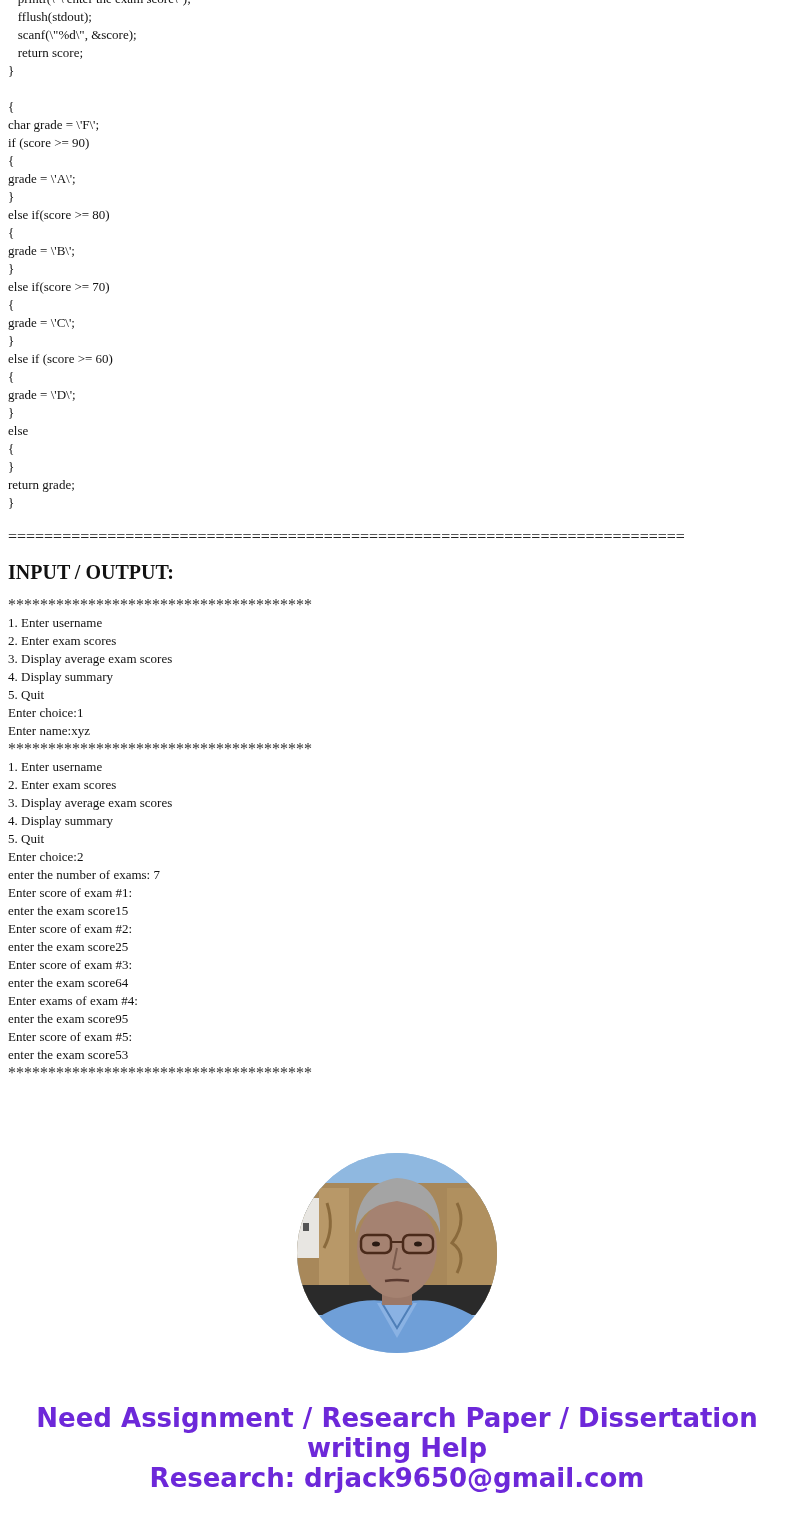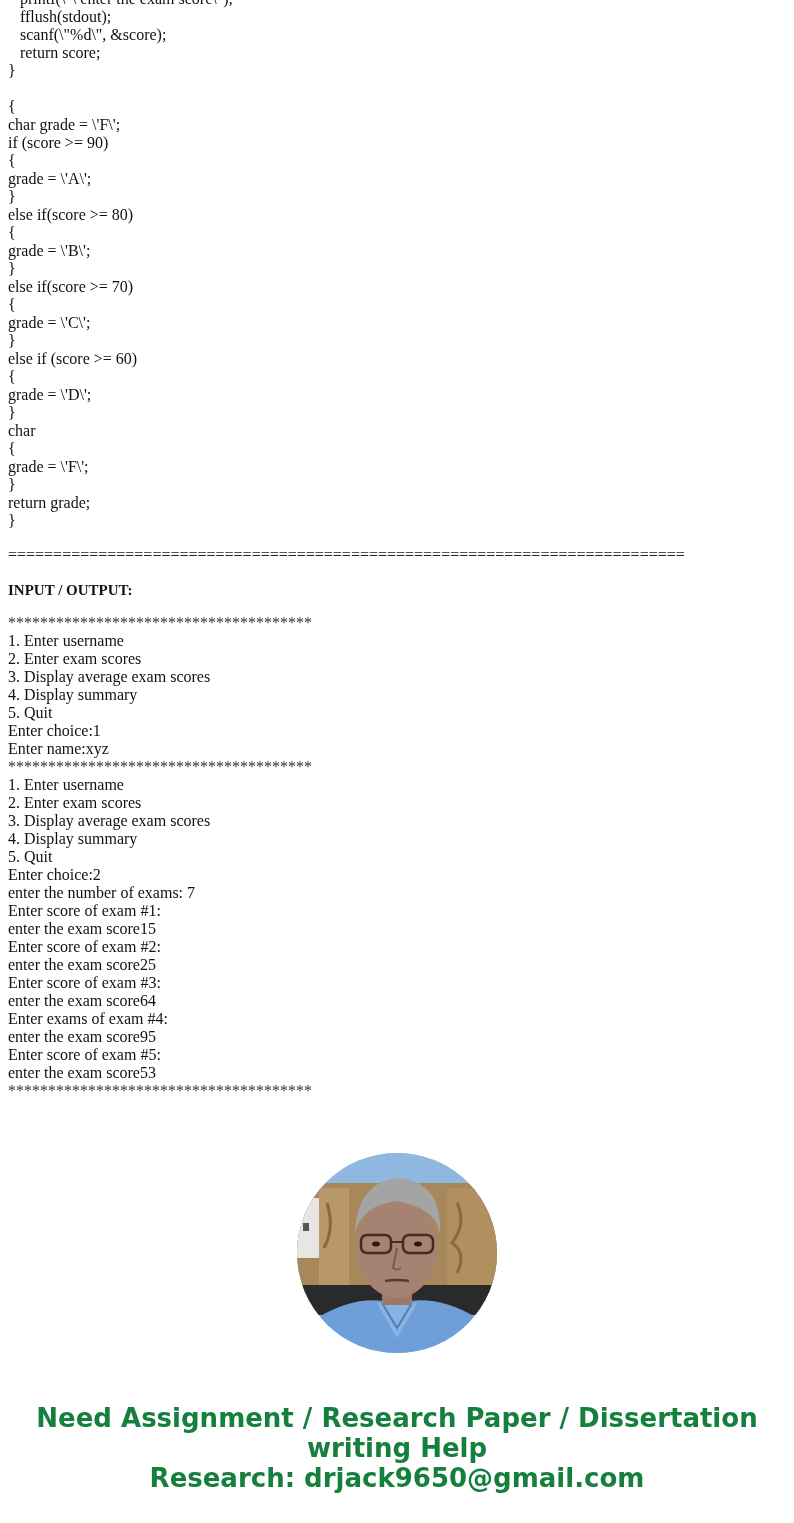--- a/index.html
+++ b/index.html
@@ -15,38 +15,38 @@
       font-family: "Liberation Serif", serif;
       color: #111111;
     }
     .page {
       position: absolute;
       left: 8px;
       top: -10px;
       width: 780px;
     }
     .line {
-      font-size: 16px;
+      font-size: 13px;
       line-height: 18px;
       height: 18px;
       white-space: pre;
     }
     .blank { height: 18px; }
     .sep-eq {
       font-size: 16px;
       line-height: 18px;
       height: 18px;
       white-space: pre;
       letter-spacing: 0px;
       color: #222;
       margin-top: 16px;
     }
     .io-heading {
       font-weight: bold;
-      font-size: 15px;
+      font-size: 20px;
       line-height: 18px;
       margin-top: 17px;
       margin-bottom: 15px;
     }
     .stars {
       font-size: 16px;
       line-height: 18px;
       height: 18px;
       white-space: pre;
       color: #333;
@@ -65,21 +65,21 @@
     .footer {
       position: absolute;
       left: 0;
       top: 1403px;
       width: 794px;
       text-align: center;
       font-family: "DejaVu Sans", sans-serif;
       font-weight: bold;
       font-size: 26px;
       line-height: 30px;
-      color: #15803d;
+      color: #6d28d9;
     }
   </style>
 </head>
 <body>
 
 <div class="page">
 
   <div>
     <div class="line">   printf(\"\ enter the exam score\");</div>
     <div class="line">   fflush(stdout);</div>
@@ -102,23 +102,22 @@
     <div class="line">grade = \'B\';</div>
     <div class="line">}</div>
     <div class="line">else if(score &gt;= 70)</div>
     <div class="line">{</div>
     <div class="line">grade = \'C\';</div>
     <div class="line">}</div>
     <div class="line">else if (score &gt;= 60)</div>
     <div class="line">{</div>
     <div class="line">grade = \'D\';</div>
     <div class="line">}</div>
-    <div class="line">char</div>
-    <div class="line">{</div>
-    <div class="line">grade = \'F\';</div>
+    <div class="line">else</div>
+    <div class="line">{</div>
     <div class="line">}</div>
     <div class="line">return grade;</div>
     <div class="line">}</div>
   </div>
 
   <div class="sep-eq">===========================================================================</div>
 
   <div class="io-heading">INPUT / OUTPUT:</div>
 
   <div>

